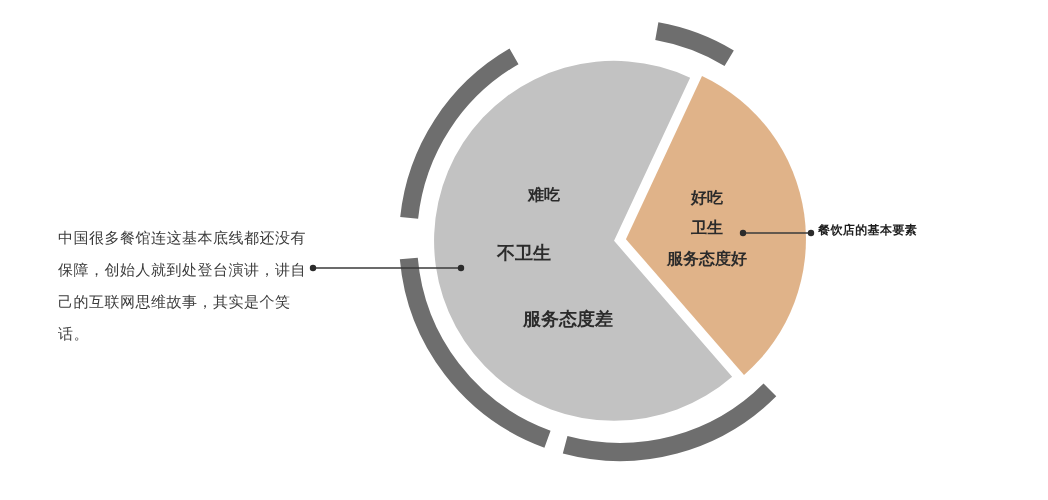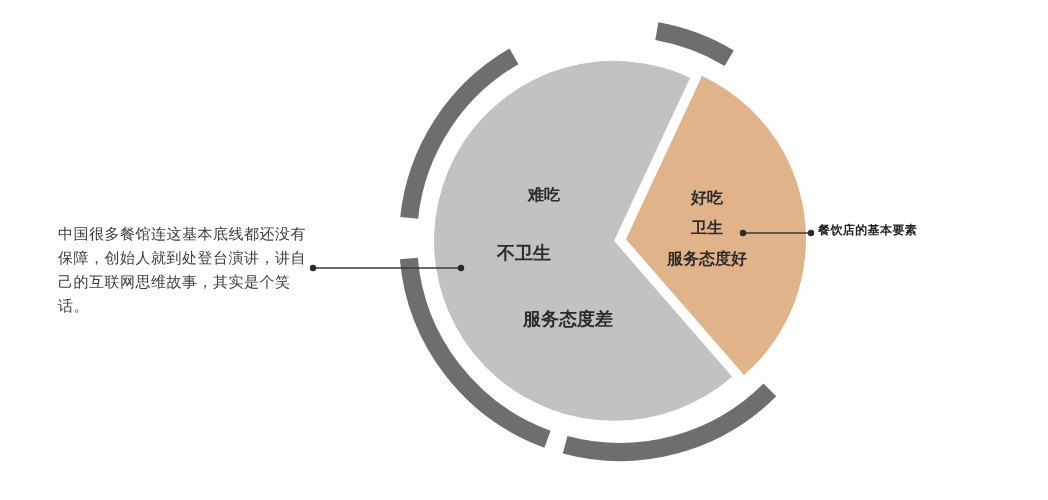--- a/index.html
+++ b/index.html
@@ -29,21 +29,21 @@
     height: 500px;
     display: block;
   }
 
   .left-note {
     position: absolute;
     left: 58px;
     top: 222px;
     width: 260px;
     font-size: 15px;
-    line-height: 24px;
+    line-height: 32px;
     color: #3b3b3b;
     letter-spacing: 0.5px;
     font-family: "Liberation Sans", "DejaVu Sans", sans-serif;
   }
 
   .right-label {
     position: absolute;
     left: 818px;
     top: 222px;
     font-size: 12px;

